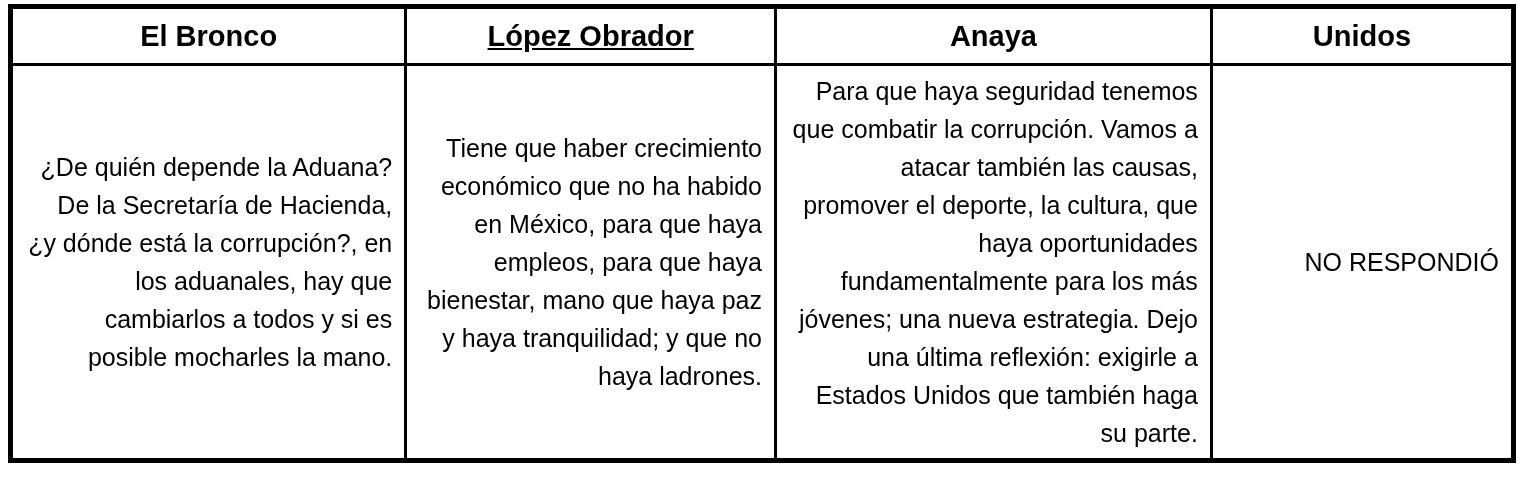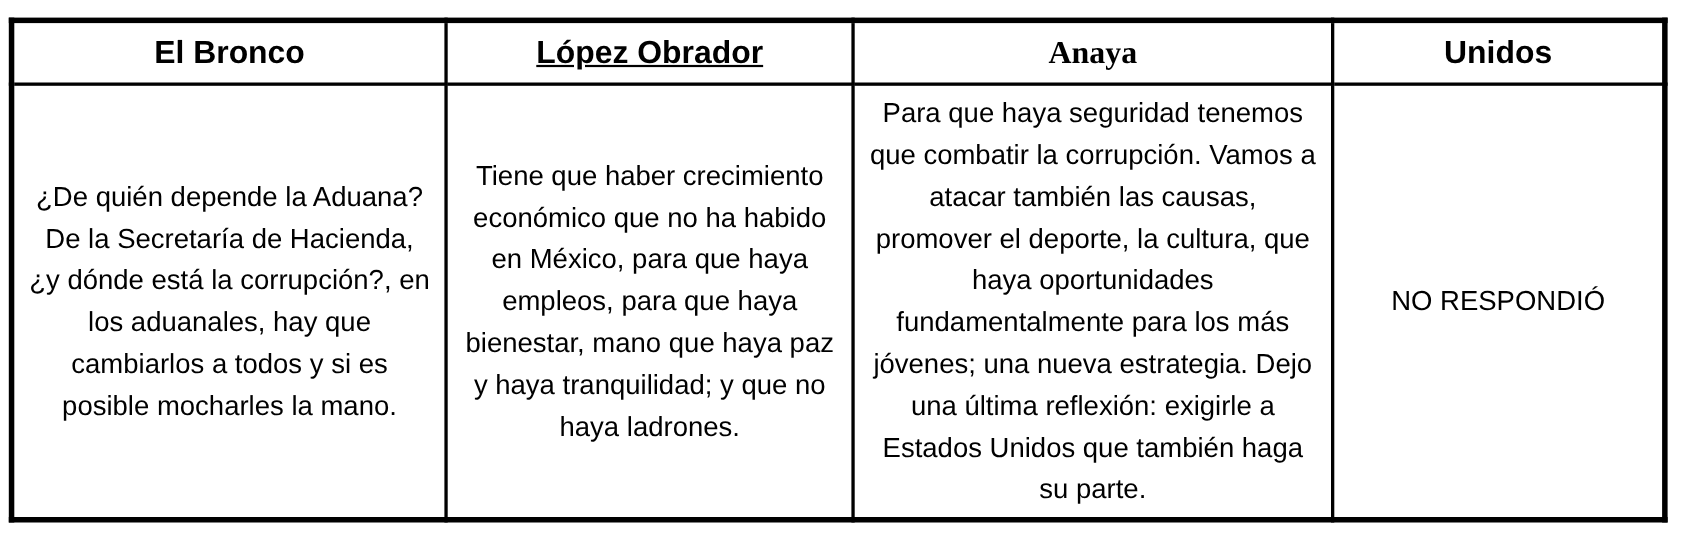--- a/index.html
+++ b/index.html
@@ -7,21 +7,21 @@
     width: 1528px;
     height: 498px;
     background: #ffffff;
     font-family: "Liberation Sans", "DejaVu Sans", sans-serif;
     color: #000000;
     overflow: hidden;
   }
   .quote-table {
     position: absolute;
     left: 8px;
-    top: 16px;
+    top: 4px;
     width: 1508px;
     height: 412px;
     border-collapse: collapse;
     table-layout: fixed;
     background: #ffffff;
   }
   .quote-table, .quote-table th, .quote-table td {
     border: 3px solid #000000;
   }
   .quote-table { border-width: 5px; }
@@ -29,28 +29,28 @@
     height: 58px;
     font-size: 29px;
     font-weight: bold;
     text-align: center;
     vertical-align: middle;
     padding: 2px 8px;
   }
   .quote-table td {
     font-size: 25px;
     font-weight: normal;
-    text-align: center;
+    text-align: right;
     vertical-align: middle;
     line-height: 38px;
     padding: 6px 12px;
   }
   .col-bronco   { width: 26.3%; }
   .col-obrador  { width: 24.6%; text-decoration: underline; }
-  .col-anaya    { width: 29.0%; font-family: Liberation Serif, serif; }
+  .col-anaya    { width: 29.0%; }
   .col-meade    { width: 20.1%; }
 </style>
 </head>
 <body>
 
 <table class="quote-table">
   <thead>
     <tr>
       <th class="col-bronco">El Bronco</th>
       <th class="col-obrador">López Obrador</th>

